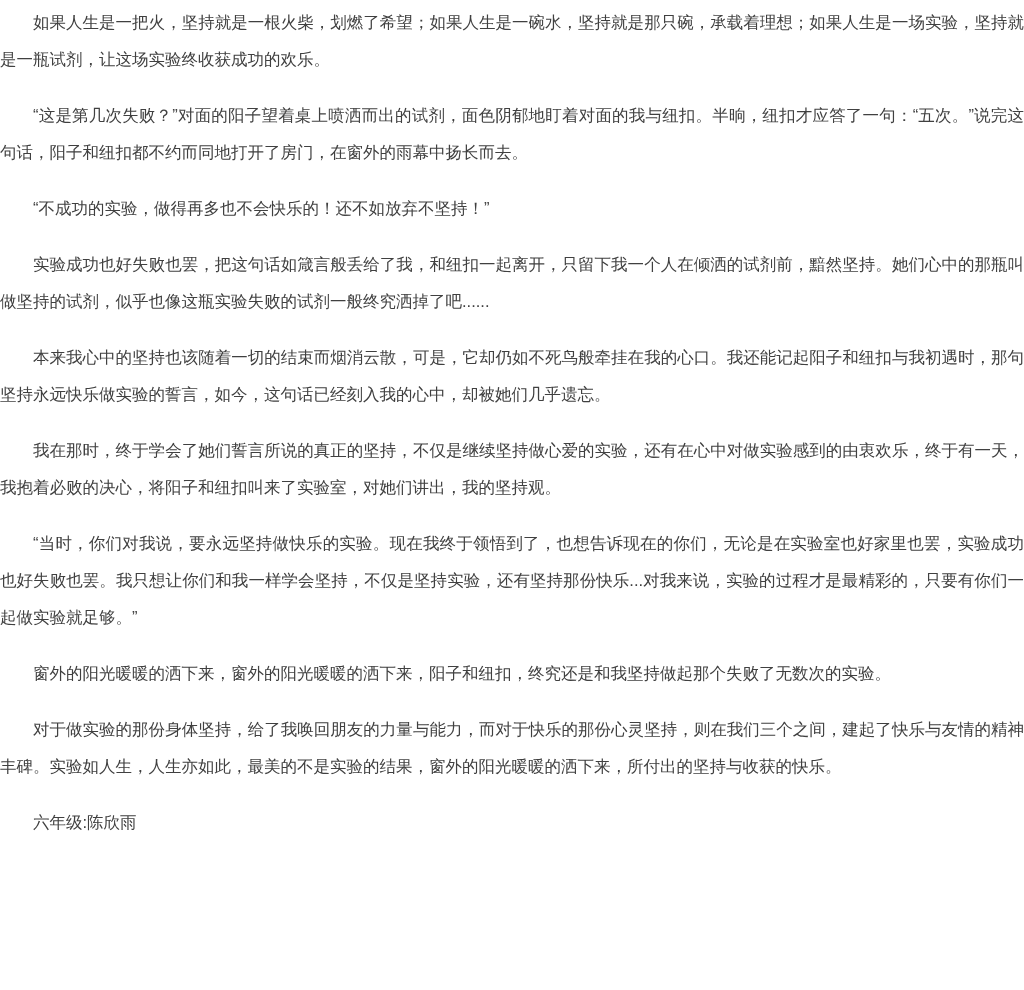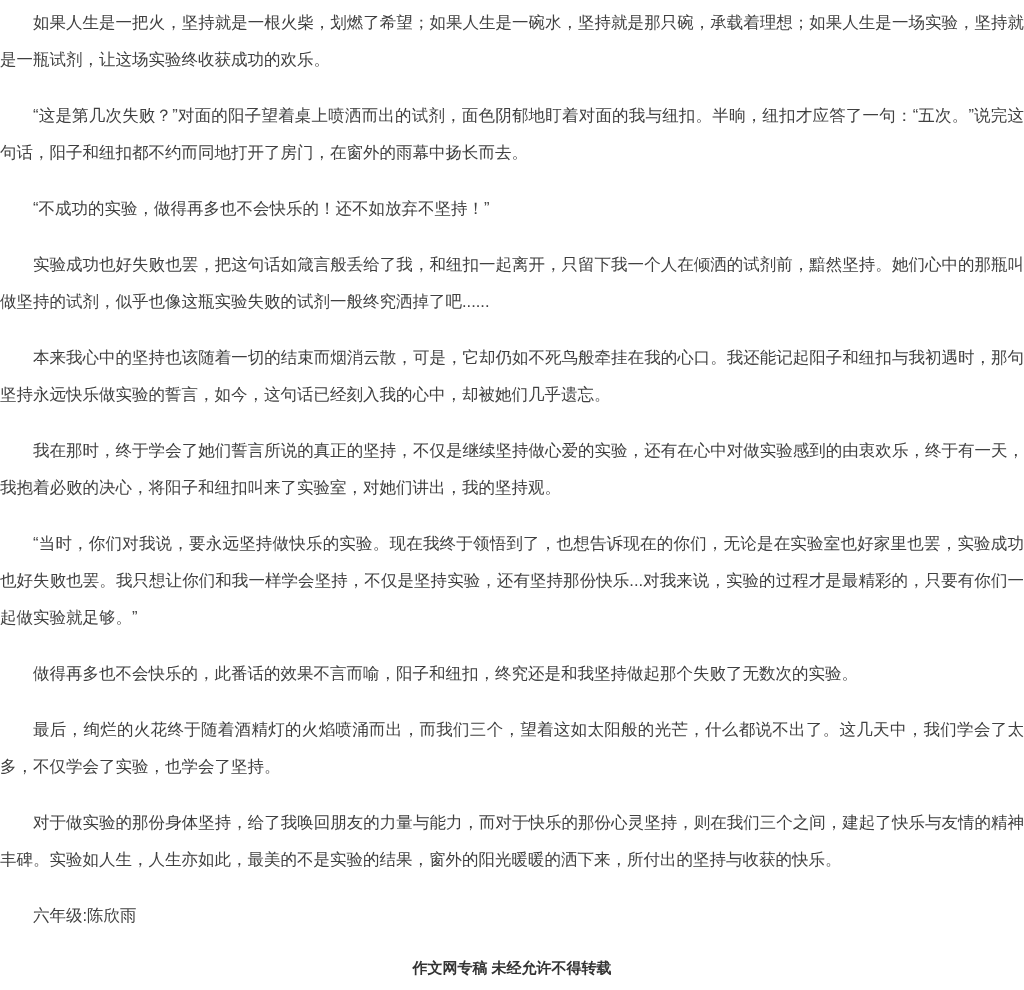--- a/index.html
+++ b/index.html
@@ -47,19 +47,17 @@
 
 <div class="page">
   <div id="essay-body">
       <p class="para">如果人生是一把火，坚持就是一根火柴，划燃了希望；如果人生是一碗水，坚持就是那只碗，承载着理想；如果人生是一场实验，坚持就是一瓶试剂，让这场实验终收获成功的欢乐。</p>
       <p class="para">“这是第几次失败？”对面的阳子望着桌上喷洒而出的试剂，面色阴郁地盯着对面的我与纽扣。半晌，纽扣才应答了一句：“五次。”说完这句话，阳子和纽扣都不约而同地打开了房门，在窗外的雨幕中扬长而去。</p>
       <p class="para">“不成功的实验，做得再多也不会快乐的！还不如放弃不坚持！”</p>
       <p class="para">实验成功也好失败也罢，把这句话如箴言般丢给了我，和纽扣一起离开，只留下我一个人在倾洒的试剂前，黯然坚持。她们心中的那瓶叫做坚持的试剂，似乎也像这瓶实验失败的试剂一般终究洒掉了吧......</p>
       <p class="para">本来我心中的坚持也该随着一切的结束而烟消云散，可是，它却仍如不死鸟般牵挂在我的心口。我还能记起阳子和纽扣与我初遇时，那句坚持永远快乐做实验的誓言，如今，这句话已经刻入我的心中，却被她们几乎遗忘。</p>
       <p class="para">我在那时，终于学会了她们誓言所说的真正的坚持，不仅是继续坚持做心爱的实验，还有在心中对做实验感到的由衷欢乐，终于有一天，我抱着必败的决心，将阳子和纽扣叫来了实验室，对她们讲出，我的坚持观。</p>
       <p class="para">“当时，你们对我说，要永远坚持做快乐的实验。现在我终于领悟到了，也想告诉现在的你们，无论是在实验室也好家里也罢，实验成功也好失败也罢。我只想让你们和我一样学会坚持，不仅是坚持实验，还有坚持那份快乐...对我来说，实验的过程才是最精彩的，只要有你们一起做实验就足够。”</p>
-      <p class="para">做得再多也不会快乐的，此番话的效果不言而喻，阳子和纽扣，终究还是和我坚持做起那个失败了无数次的实验。</p>
-      <p class="para">最后，绚烂的火花终于随着酒精灯的火焰喷涌而出，而我们三个，望着这如太阳般的光芒，什么都说不出了。这几天中，我们学会了太多，不仅学会了实验，也学会了坚持。</p>
+      <p class="para">窗外的阳光暖暖的洒下来，窗外的阳光暖暖的洒下来，阳子和纽扣，终究还是和我坚持做起那个失败了无数次的实验。</p>
       <p class="para">对于做实验的那份身体坚持，给了我唤回朋友的力量与能力，而对于快乐的那份心灵坚持，则在我们三个之间，建起了快乐与友情的精神丰碑。实验如人生，人生亦如此，最美的不是实验的结果，窗外的阳光暖暖的洒下来，所付出的坚持与收获的快乐。</p>
     </div>
   <p class="signature">六年级:陈欣雨</p>
-  <p class="footer-notice">作文网专稿 未经允许不得转载</p>
 </div>
 
 </body></html>

